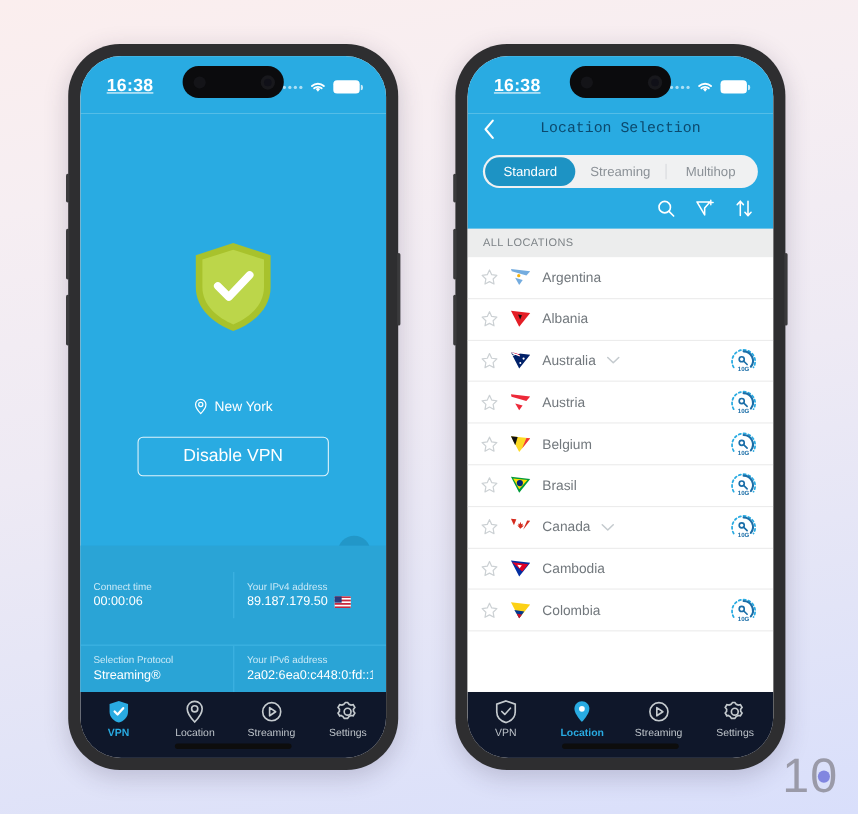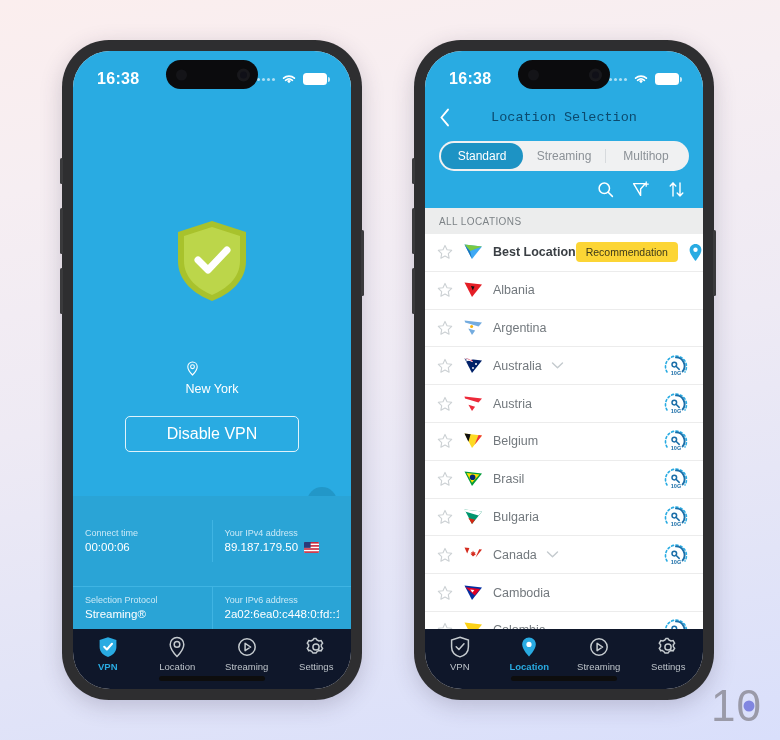--- a/index.html
+++ b/index.html
@@ -92,20 +92,21 @@
     padding: 0 24px;
     box-sizing: border-box;
     z-index: 5;
   }
   .statusbar.on-blue { background: #29abe2; }
   .sb-time {
     font-size: 16px;
     font-weight: bold;
     letter-spacing: .3px;
     margin-top: 4px;
+    text-decoration: underline;
   }
   .dynamic-island {
     position: absolute;
     left: 50%;
     transform: translateX(-50%);
     top: 9px;
     width: 92px;
     height: 29px;
     background: #0b0b0d;
     border-radius: 16px;
@@ -175,24 +176,24 @@
     flex-direction: column;
     align-items: center;
     position: relative;
   }
   .shield-wrap {
     margin-top: 116px;
   }
   .loc-line {
     margin-top: 54px;
     display: flex;
+    align-items: center;
     gap: 6px;
     color: #ffffff;
     font-size: 12.5px;
-    flex-direction: column;
   }
   .disable-btn {
     margin-top: 20px;
     width: 172px;
     height: 34px;
     border: 1.5px solid rgba(255,255,255,.85);
     border-radius: 5px;
     color: #fff;
     font-size: 16px;
     display: flex;
@@ -619,74 +620,51 @@
             <path d="M12 2 L12 15 M12 15 L9.2 12 M12 15 L14.8 12" stroke="#fff" stroke-width="1.4" fill="none" stroke-linecap="round" stroke-linejoin="round"></path>
           </svg>
         </div>
       </div>
     </div>
 
     <div class="list-head">ALL LOCATIONS</div>
 
     <div class="loc-list">
 
-      <div class="loc-item best">
-        <div class="star">
-          <svg width="16" height="16" viewBox="0 0 16 16">
-              <path d="M8 1.4 L10 5.7 L14.7 6.3 L11.3 9.6 L12.1 14.2 L8 12 L3.9 14.2 L4.7 9.6 L1.3 6.3 L6 5.7 Z" fill="none" stroke="#ccd1d4" stroke-width="1.1" stroke-linejoin="round"></path>
-            </svg>
-        </div>
-        <div class="flag">
-          <svg width="21" height="18" viewBox="0 0 21 18">
-              <path d="M1.5 1.5 L19 3.5 L9 16 Z" fill="#3fa9f5"></path>
-              <path d="M1.5 1.5 L19 3.5 L7 8 Z" fill="#7ac943"></path>
-              <path d="M1.5 1.5 L7 8 L9 16 Z" fill="#1b75bb"></path>
-            </svg>
-        </div>
-        <span class="loc-name">Best Location</span>
-        <div class="spacer"></div>
-        <div class="rec-badge">Recommendation</div>
-        <div class="pin-blue">
-          <svg width="15" height="19" viewBox="0 0 15 19">
-              <path d="M7.5 1 C4.2 1 1.6 3.6 1.6 6.9 C1.6 11.2 7.5 18 7.5 18 C7.5 18 13.4 11.2 13.4 6.9 C13.4 3.6 10.8 1 7.5 1 Z" fill="#29abe2"></path>
-              <circle cx="7.5" cy="6.8" r="2.2" fill="#fff"></circle>
-            </svg>
-        </div>
-      </div>
-
-      <div class="loc-item">
-        <div class="star">
-          <svg width="16" height="16" viewBox="0 0 16 16">
-              <path d="M8 1.4 L10 5.7 L14.7 6.3 L11.3 9.6 L12.1 14.2 L8 12 L3.9 14.2 L4.7 9.6 L1.3 6.3 L6 5.7 Z" fill="none" stroke="#ccd1d4" stroke-width="1.1" stroke-linejoin="round"></path>
-            </svg>
-        </div>
-        <div class="flag">
-          <svg width="21" height="18" viewBox="0 0 21 18">
-              <path d="M1.5 1.5 L19 3.5 L9 16 Z" fill="#e41e26"></path>
-              <path d="M8 5 L11.5 5.5 L9.8 9.5 Z" fill="#111"></path>
-            </svg>
-        </div>
-        <span class="loc-name">Albania</span>
-      </div>
 
       <div class="loc-item">
         <div class="star">
           <svg width="16" height="16" viewBox="0 0 16 16">
               <path d="M8 1.4 L10 5.7 L14.7 6.3 L11.3 9.6 L12.1 14.2 L8 12 L3.9 14.2 L4.7 9.6 L1.3 6.3 L6 5.7 Z" fill="none" stroke="#ccd1d4" stroke-width="1.1" stroke-linejoin="round"></path>
             </svg>
         </div>
         <div class="flag">
           <svg width="21" height="18" viewBox="0 0 21 18">
               <path d="M1.5 1.5 L19 3.5 L9 16 Z" fill="#ffffff"></path>
               <path d="M1.5 1.5 L19 3.5 L15.6 7.5 L2.2 3.6 Z" fill="#74acdf"></path>
               <path d="M5.3 9.5 L12.2 11.5 L9 16 Z" fill="#74acdf"></path>
               <circle cx="8.6" cy="7.6" r="1.5" fill="#f6b40e"></circle>
             </svg>
         </div>
         <span class="loc-name">Argentina</span>
+      </div>
+
+      <div class="loc-item">
+        <div class="star">
+          <svg width="16" height="16" viewBox="0 0 16 16">
+              <path d="M8 1.4 L10 5.7 L14.7 6.3 L11.3 9.6 L12.1 14.2 L8 12 L3.9 14.2 L4.7 9.6 L1.3 6.3 L6 5.7 Z" fill="none" stroke="#ccd1d4" stroke-width="1.1" stroke-linejoin="round"></path>
+            </svg>
+        </div>
+        <div class="flag">
+          <svg width="21" height="18" viewBox="0 0 21 18">
+              <path d="M1.5 1.5 L19 3.5 L9 16 Z" fill="#e41e26"></path>
+              <path d="M8 5 L11.5 5.5 L9.8 9.5 Z" fill="#111"></path>
+            </svg>
+        </div>
+        <span class="loc-name">Albania</span>
       </div>
 
       <div class="loc-item">
         <div class="star">
           <svg width="16" height="16" viewBox="0 0 16 16">
               <path d="M8 1.4 L10 5.7 L14.7 6.3 L11.3 9.6 L12.1 14.2 L8 12 L3.9 14.2 L4.7 9.6 L1.3 6.3 L6 5.7 Z" fill="none" stroke="#ccd1d4" stroke-width="1.1" stroke-linejoin="round"></path>
             </svg>
         </div>
         <div class="flag">
           <svg width="21" height="18" viewBox="0 0 21 18">
@@ -786,45 +764,20 @@
           <svg width="26" height="26" viewBox="0 0 26 26">
             <path d="M4 19 A10.5 10.5 0 1 1 22 19" fill="none" stroke="#29abe2" stroke-width="1.6" stroke-dasharray="2 2.4" stroke-linecap="round"></path>
             <path d="M13 4.4 A8.6 8.6 0 0 1 19.6 18.4" fill="none" stroke="#1b6ea8" stroke-width="1.9" stroke-linecap="round"></path>
             <circle cx="11.3" cy="11.6" r="2.3" fill="none" stroke="#1b6ea8" stroke-width="1.5"></circle>
             <path d="M13 13.2 L16.2 16.4" stroke="#1b6ea8" stroke-width="1.5" stroke-linecap="round"></path>
             <text x="13" y="22.4" text-anchor="middle" font-size="5.6" font-family="Liberation Sans, sans-serif" font-weight="bold" fill="#1b6ea8">10G</text>
           </svg>
         </div>
       </div>
 
-      <div class="loc-item">
-        <div class="star">
-          <svg width="16" height="16" viewBox="0 0 16 16">
-              <path d="M8 1.4 L10 5.7 L14.7 6.3 L11.3 9.6 L12.1 14.2 L8 12 L3.9 14.2 L4.7 9.6 L1.3 6.3 L6 5.7 Z" fill="none" stroke="#ccd1d4" stroke-width="1.1" stroke-linejoin="round"></path>
-            </svg>
-        </div>
-        <div class="flag">
-          <svg width="21" height="18" viewBox="0 0 21 18">
-              <path d="M1.5 1.5 L19 3.5 L9 16 Z" fill="#00966e"></path>
-              <path d="M1.5 1.5 L19 3.5 L15.5 7.6 L2 3.6 Z" fill="#ffffff"></path>
-              <path d="M5.4 9.9 L12.1 11.8 L9 16 Z" fill="#d62612"></path>
-            </svg>
-        </div>
-        <span class="loc-name">Bulgaria</span>
-        <div class="spacer"></div>
-        <div class="gauge">
-          <svg width="26" height="26" viewBox="0 0 26 26">
-            <path d="M4 19 A10.5 10.5 0 1 1 22 19" fill="none" stroke="#29abe2" stroke-width="1.6" stroke-dasharray="2 2.4" stroke-linecap="round"></path>
-            <path d="M13 4.4 A8.6 8.6 0 0 1 19.6 18.4" fill="none" stroke="#1b6ea8" stroke-width="1.9" stroke-linecap="round"></path>
-            <circle cx="11.3" cy="11.6" r="2.3" fill="none" stroke="#1b6ea8" stroke-width="1.5"></circle>
-            <path d="M13 13.2 L16.2 16.4" stroke="#1b6ea8" stroke-width="1.5" stroke-linecap="round"></path>
-            <text x="13" y="22.4" text-anchor="middle" font-size="5.6" font-family="Liberation Sans, sans-serif" font-weight="bold" fill="#1b6ea8">10G</text>
-          </svg>
-        </div>
-      </div>
 
       <div class="loc-item">
         <div class="star">
           <svg width="16" height="16" viewBox="0 0 16 16">
               <path d="M8 1.4 L10 5.7 L14.7 6.3 L11.3 9.6 L12.1 14.2 L8 12 L3.9 14.2 L4.7 9.6 L1.3 6.3 L6 5.7 Z" fill="none" stroke="#ccd1d4" stroke-width="1.1" stroke-linejoin="round"></path>
             </svg>
         </div>
         <div class="flag">
           <svg width="21" height="18" viewBox="0 0 21 18">
               <path d="M1.5 1.5 L19 3.5 L9 16 Z" fill="#ffffff"></path>

